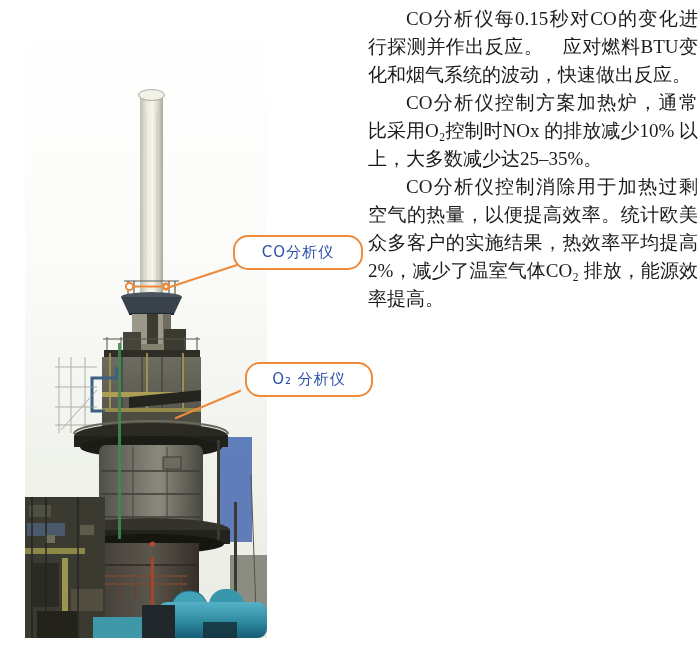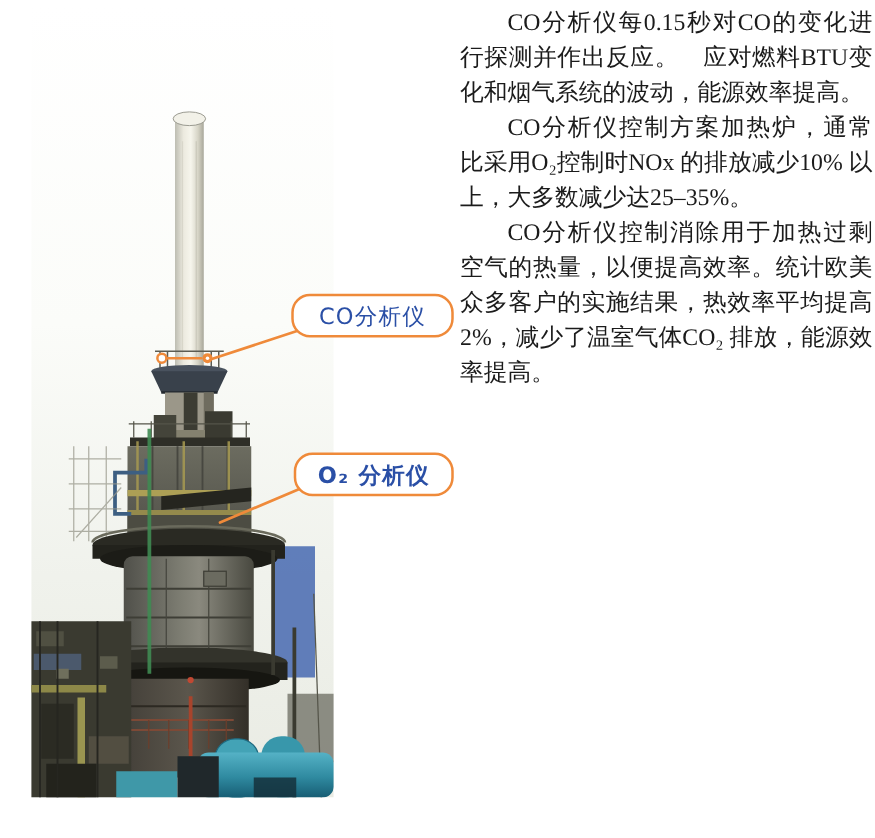--- a/index.html
+++ b/index.html
@@ -4,23 +4,23 @@
 <style>
   html,body{margin:0;padding:0;background:#ffffff;}
   .page{position:relative;width:700px;height:670px;background:#ffffff;overflow:hidden;
         font-family:"Liberation Serif","DejaVu Serif","DejaVu Sans",serif;}
   .figure{position:absolute;left:0;top:0;width:362px;height:670px;}
   .photo{position:absolute;left:25px;top:5px;width:242px;height:633px;}
   .leader-overlay{position:absolute;left:0;top:0;width:362px;height:670px;pointer-events:none;}
   .callout{position:absolute;display:flex;align-items:center;justify-content:center;
            background:#ffffff;border:2.5px solid #ef8a3a;border-radius:15px;
            color:#2a4fa6;font-family:"DejaVu Sans","Liberation Sans",sans-serif;
-           font-size:18px;font-weight:500;letter-spacing:1px;white-space:nowrap;}
+           font-size:15px;font-weight:500;letter-spacing:1px;white-space:nowrap;}
   .callout.co{left:233px;top:235px;width:126px;height:31px;}
-  .callout.o2{left:235px;top:362px;width:124px;height:31px;font-weight:bold;}
+  .callout.o2{left:245px;top:362px;width:124px;height:31px;}
   .article{position:absolute;left:368px;top:0;width:330px;padding-top:5px;
            color:#1b1b1b;font-size:19px;line-height:28px;
            text-align:justify;text-justify:inter-ideograph;}
   .article p{margin:0;text-indent:2em;}
 </style>
 </head>
 <body>
 
 <div class="page">
 
@@ -215,18 +215,18 @@
 
     <div class="callout co">
       <span>CO分析仪</span>
     </div>
     <div class="callout o2">
       <span>O₂ 分析仪</span>
     </div>
   </div>
 
   <div class="article">
-    <p>CO分析仪每0.15秒对CO的变化进行探测并作出反应。　应对燃料BTU变化和烟气系统的波动，能源效率提高。</p>
+    <p>CO分析仪每0.15秒对CO的变化进行探测并作出反应。　应对燃料BTU变化和烟气系统的波动，快速做出反应。</p>
     <p>CO分析仪控制方案加热炉，通常比采用O₂控制时NOx 的排放减少10% 以上，大多数减少达25–35%。</p>
     <p>CO分析仪控制消除用于加热过剩空气的热量，以便提高效率。统计欧美众多客户的实施结果，热效率平均提高2%，减少了温室气体CO₂ 排放，能源效率提高。</p>
   </div>
 
 </div>
 
 </body></html>

